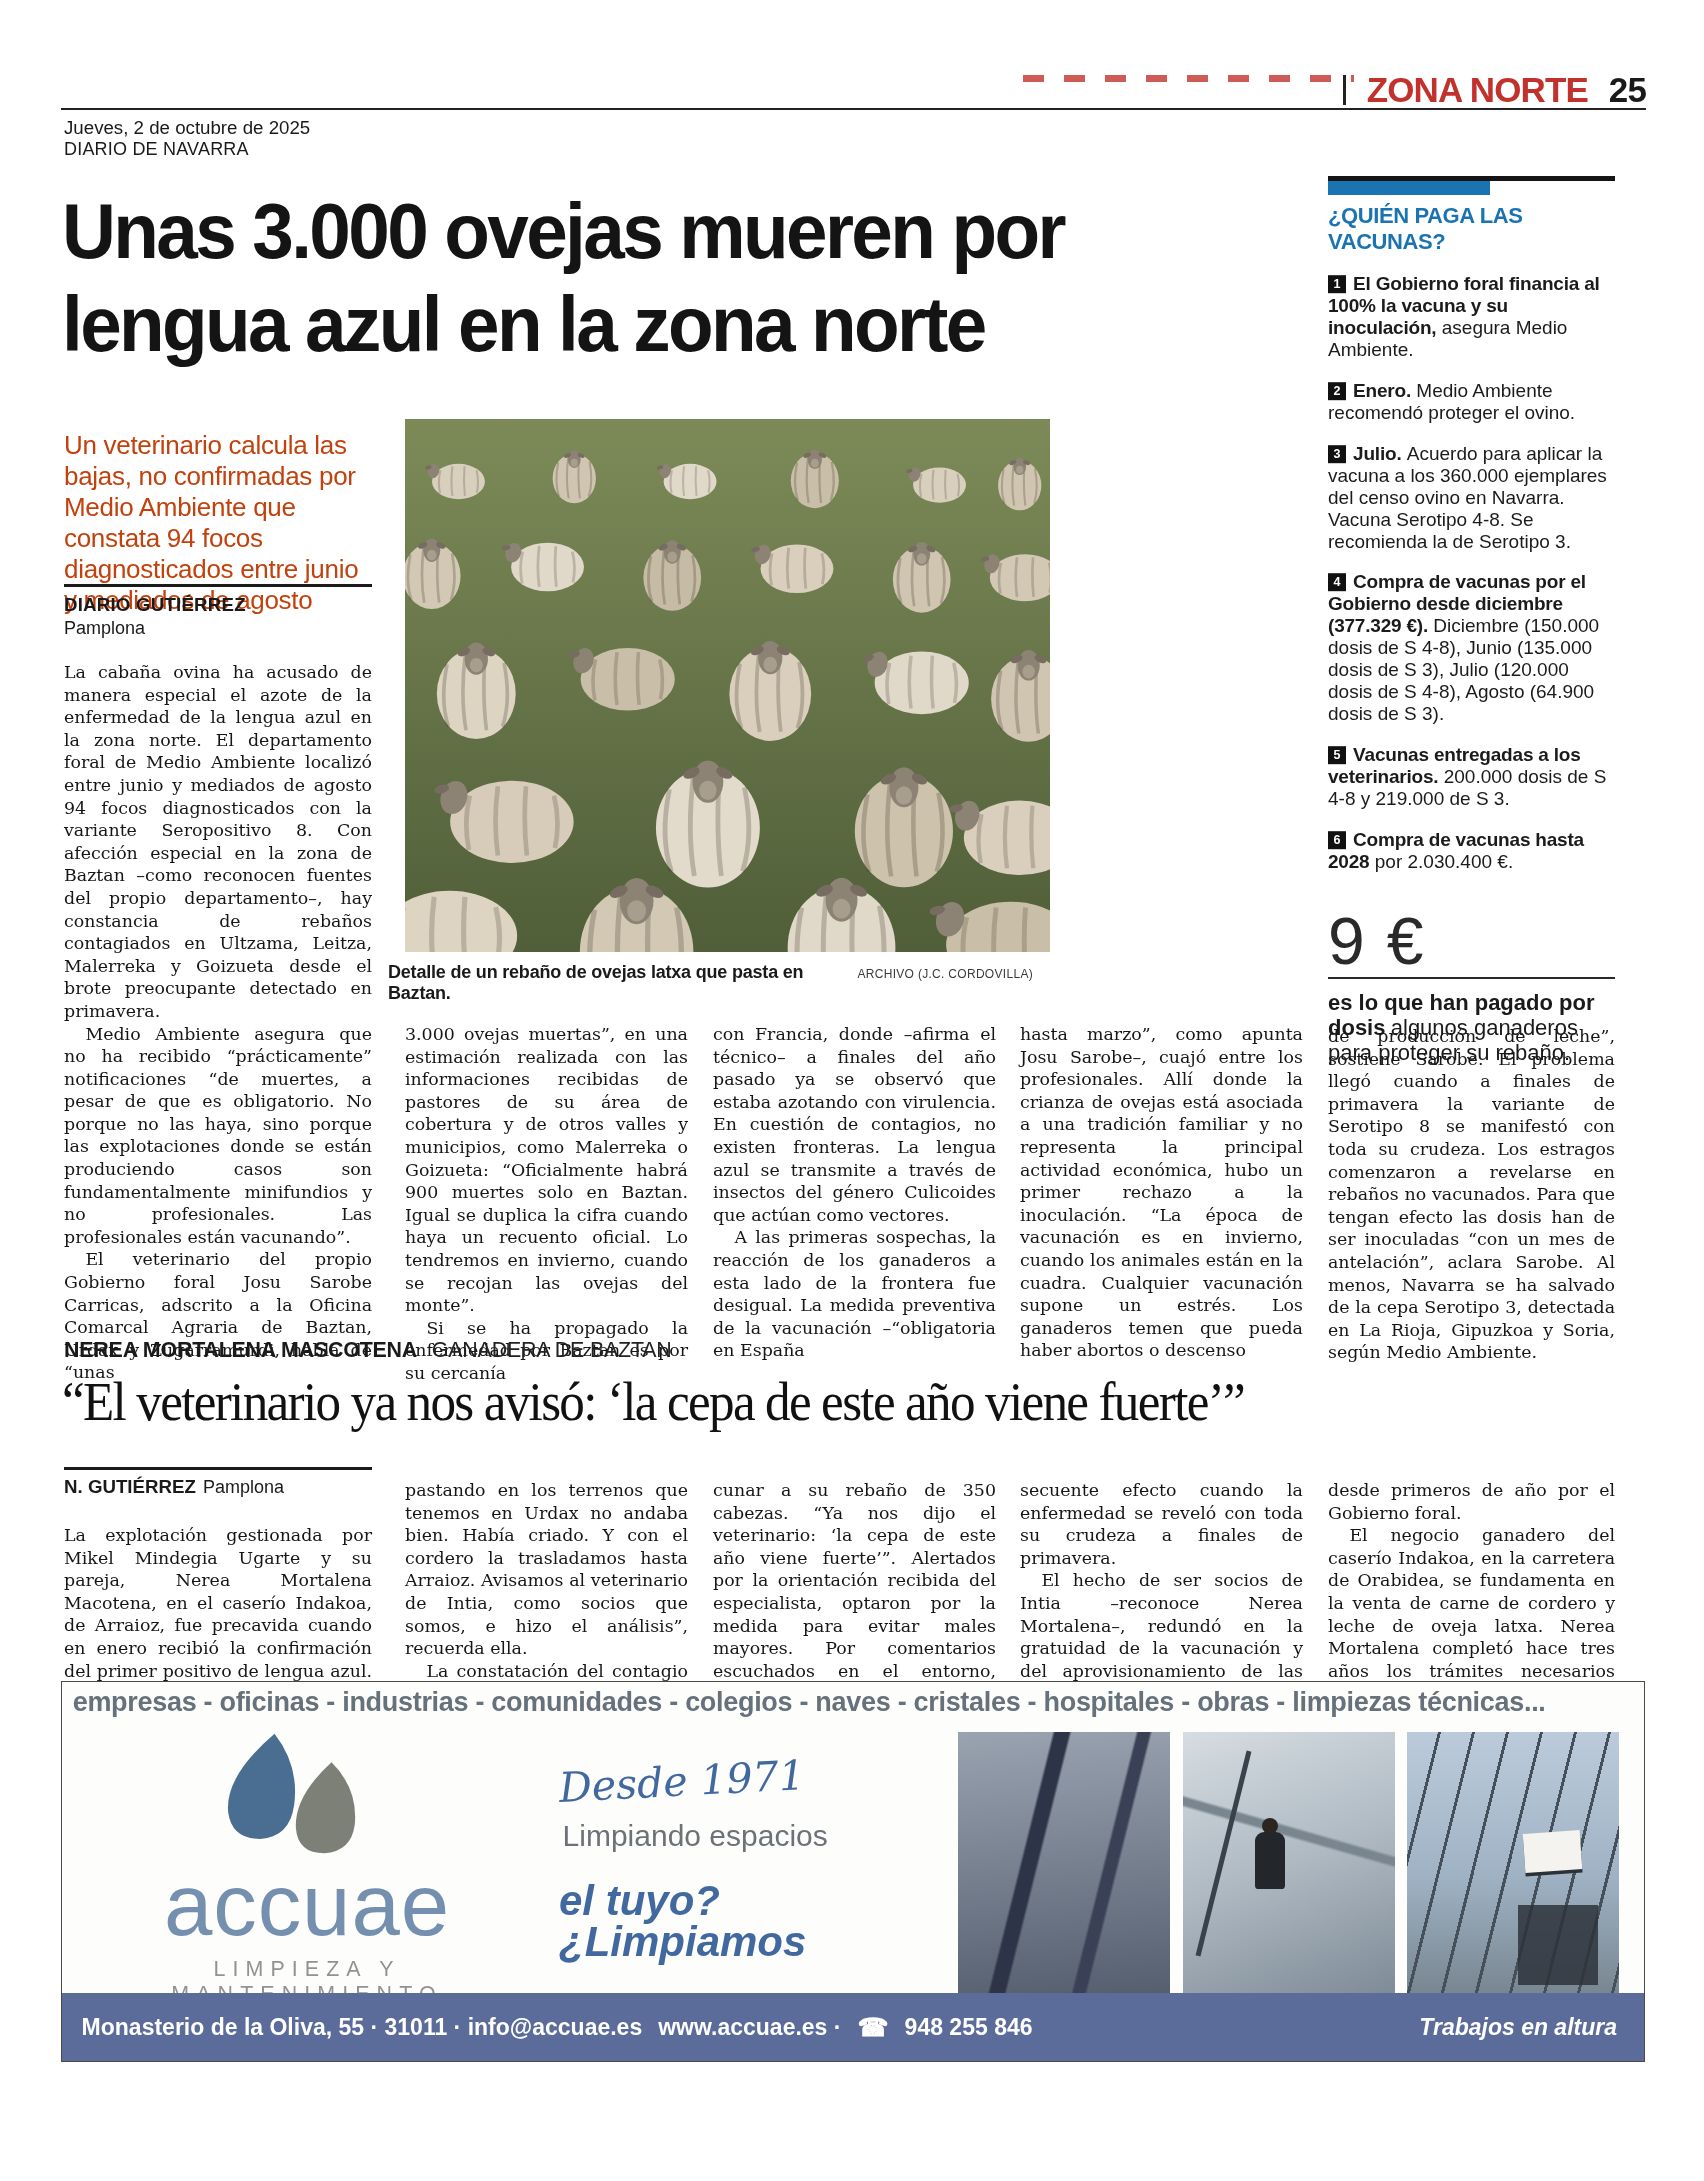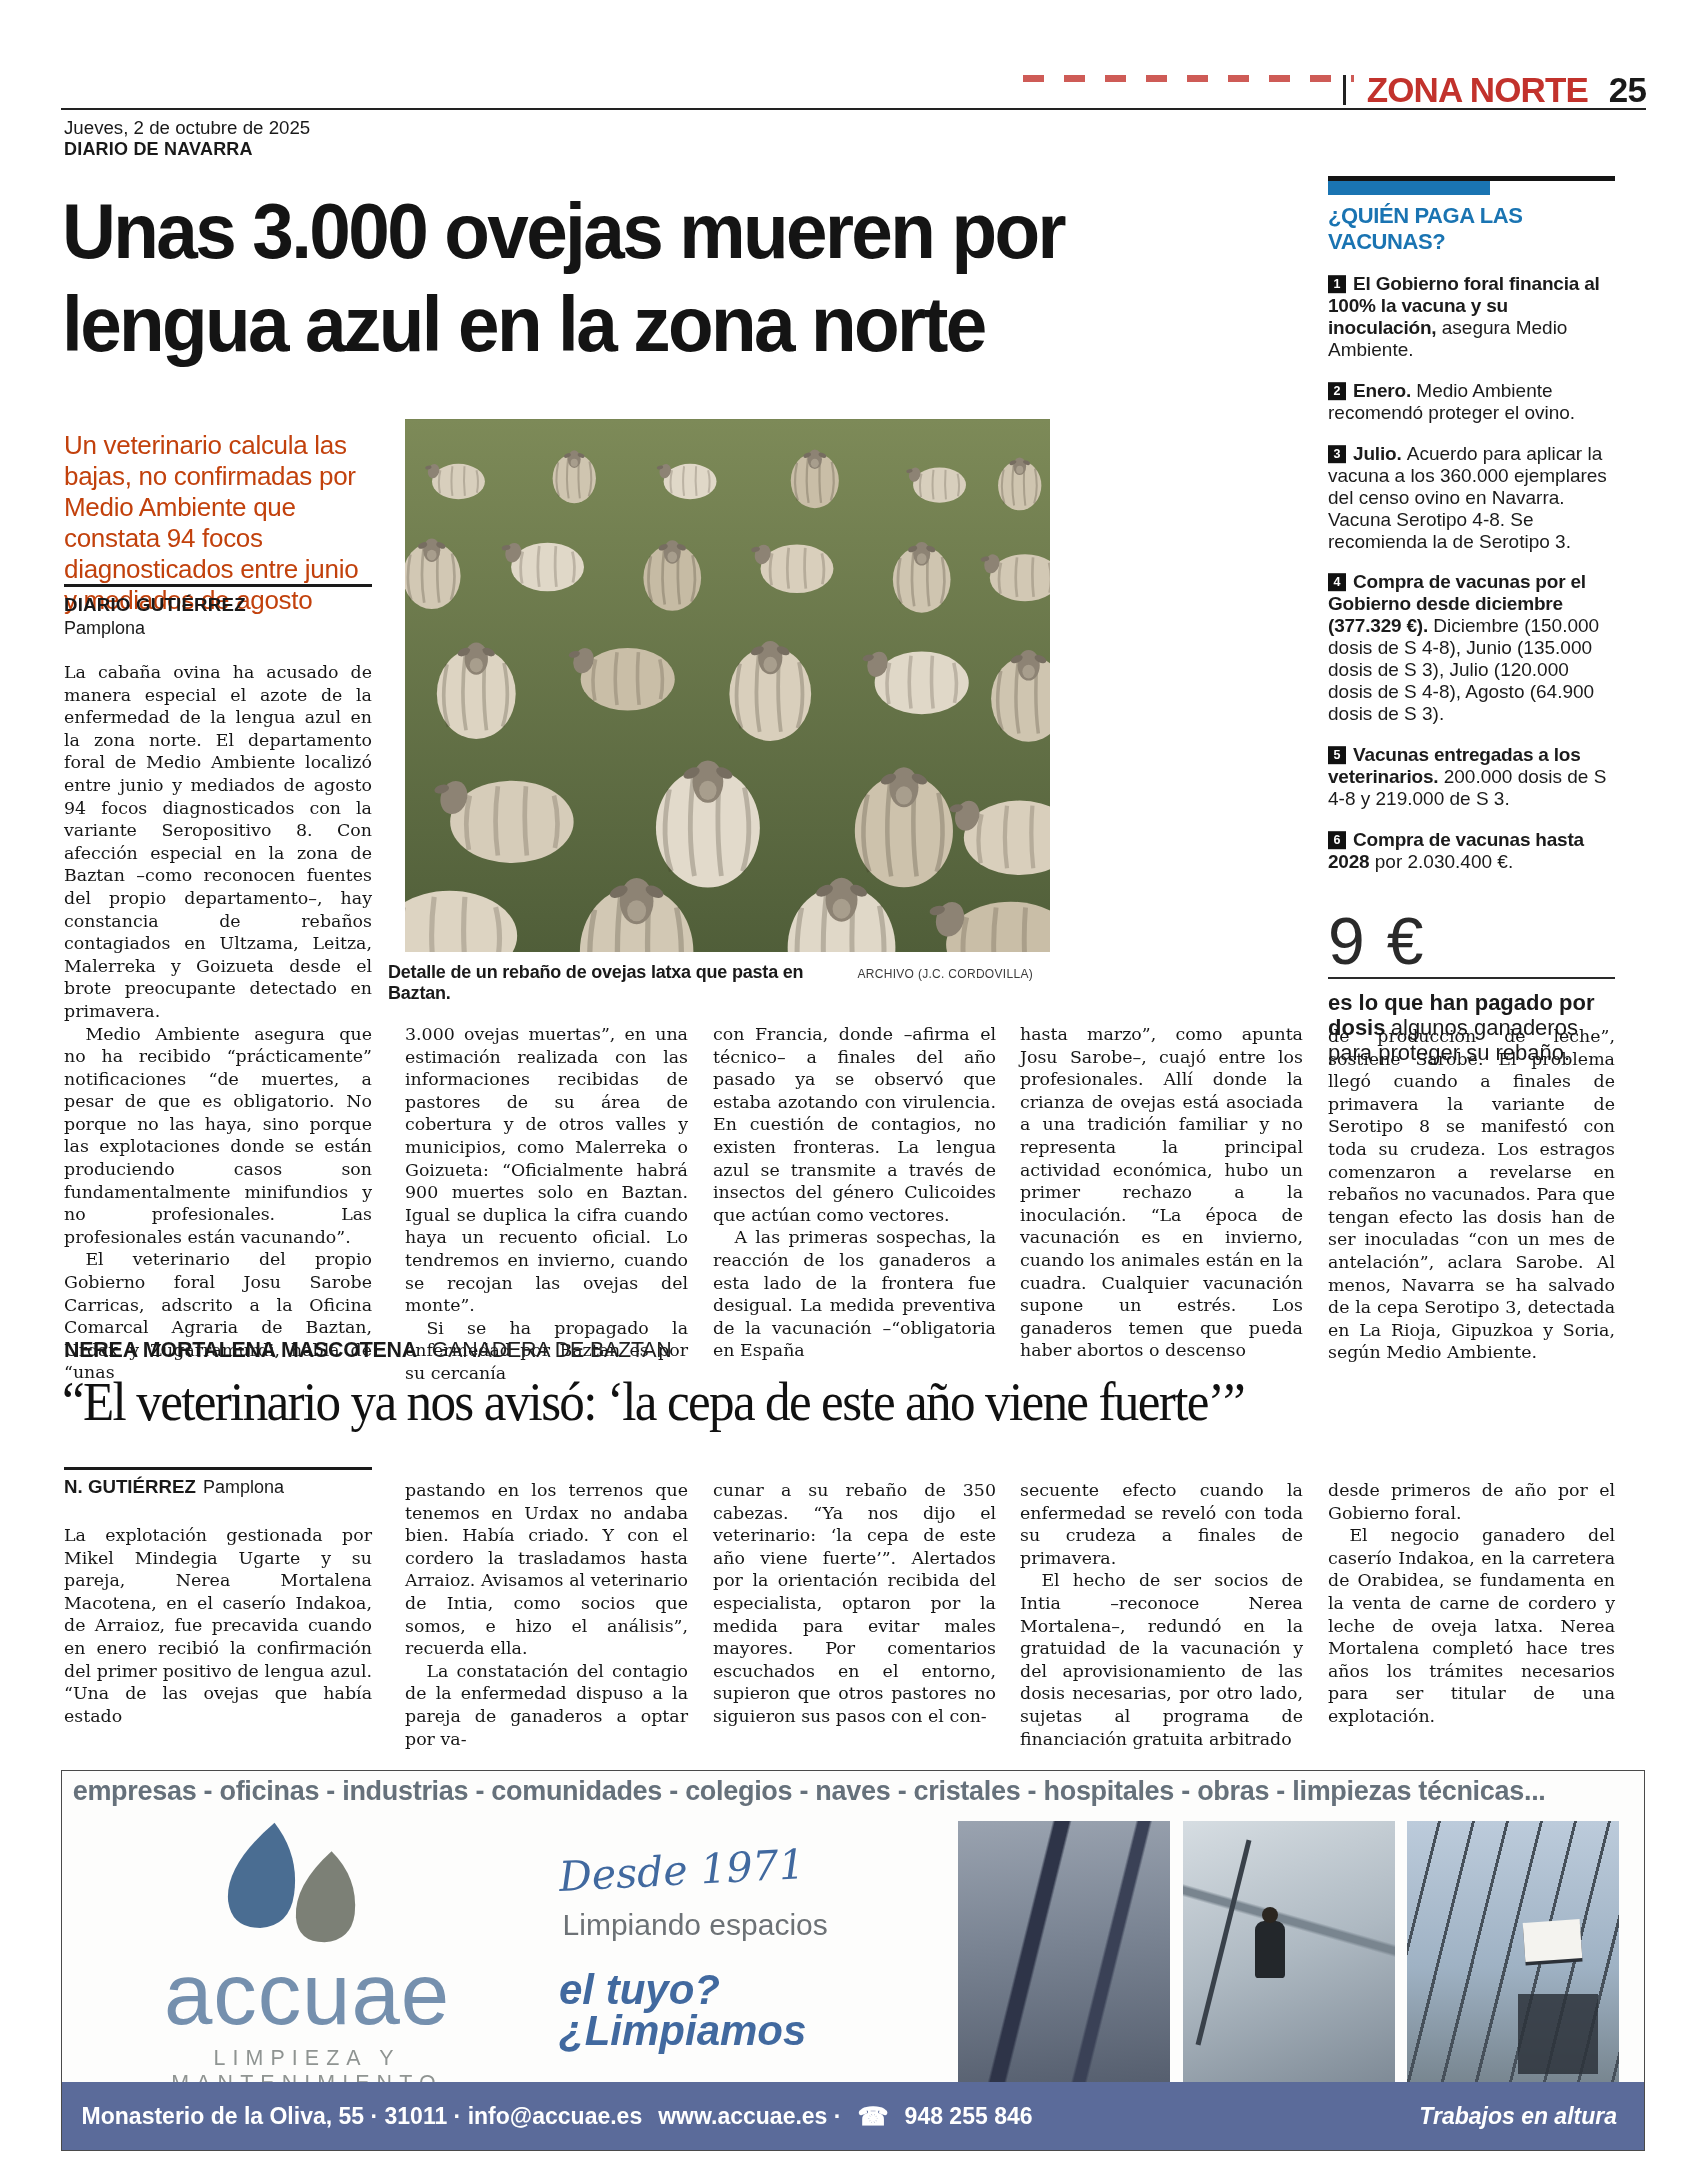--- a/index.html
+++ b/index.html
@@ -3,21 +3,21 @@
 <meta charset="utf-8">
 <style>
   html,body{margin:0;padding:0;background:#e8e8e8;}
   .page{position:relative;width:1705px;height:2181px;background:#ffffff;overflow:hidden;
         font-family:"Liberation Sans",sans-serif;color:#1a1a1a;}
   .abs{position:absolute;}
 
   
   .rule-top{left:61px;top:108px;width:1585px;height:1.8px;background:#222;}
   .date{left:64px;top:117px;font-size:18.7px;}
-  .paper{left:64px;top:139px;font-size:18px;font-weight:700;letter-spacing:0.2px;}
+  .paper{left:64px;top:139px;font-size:18px;font-weight:400;letter-spacing:0.2px;}
   .redact{left:1023px;top:75px;width:331px;height:7.1px;
           background:repeating-linear-gradient(90deg,var(--section-red,#c2322c) 0 21.4px,transparent 21.4px 41px);
           opacity:.8;}
   .folio{right:59px;top:70px;display:flex;align-items:center;gap:21px;}
   .folio .bar{width:2.7px;height:30px;background:#222;}
   .section{color:var(--section-red,#c2322c);font-weight:700;font-size:35px;letter-spacing:-0.9px;}
   .pageno{font-weight:700;font-size:35px;letter-spacing:-0.9px;}
 
   
   .headline1{left:62px;top:185px;width:1265px;font-size:77px;line-height:93px;font-weight:700;
@@ -68,21 +68,21 @@
   .byline2 .brule{height:2.7px;background:#1a1a1a;margin-bottom:6.2px;}
   .byline2 .bl{font-size:18px;}
   .byline2 .bl b{font-size:18.7px;margin-right:7.1px;}
   .a2colA{left:64px;top:1524px;width:308px;}
   .a2colB{left:405px;top:1479px;width:283px;}
   .a2colC{left:713px;top:1479px;width:283px;}
   .a2colD{left:1020px;top:1479px;width:283px;}
   .a2colE{left:1328px;top:1479px;width:287px;}
 
   
-  .adbox{left:61px;top:1770px;width:1584px;height:381px;background:#fdfdfc;border:1.8px solid #4a4a4a;box-sizing:border-box;}
+  .adbox{left:61px;top:1681px;width:1584px;height:381px;background:#fdfdfc;border:1.8px solid #4a4a4a;box-sizing:border-box;}
   .ad-strip{position:absolute;left:10.7px;top:5.3px;right:10.7px;font-size:27px;font-weight:700;
             color:#66717b;letter-spacing:-0.3px;white-space:nowrap;}
   .ad-logo{position:absolute;left:34px;top:50px;width:422px;text-align:center;}
   .ad-brand{font-size:87px;color:#7590ae;letter-spacing:0.9px;line-height:86px;margin-top:3.6px;}
   .ad-tag{font-size:21.4px;color:#8f9492;letter-spacing:7.1px;margin-top:9px;}
   .ad-slogan{position:absolute;left:497px;top:82px;width:374px;}
   .ad-since{font-family:"DejaVu Serif",serif;font-style:italic;font-size:41px;color:var(--ad-blue,#41699f);
             transform:rotate(-3deg);transform-origin:left;}
   .ad-s1{font-size:30px;color:#6d7276;margin-top:7.1px;margin-left:3.6px;}
   .ad-s2{font-size:42px;font-weight:700;font-style:italic;color:var(--ad-blue,#41699f);margin-top:27px;line-height:41px;}

